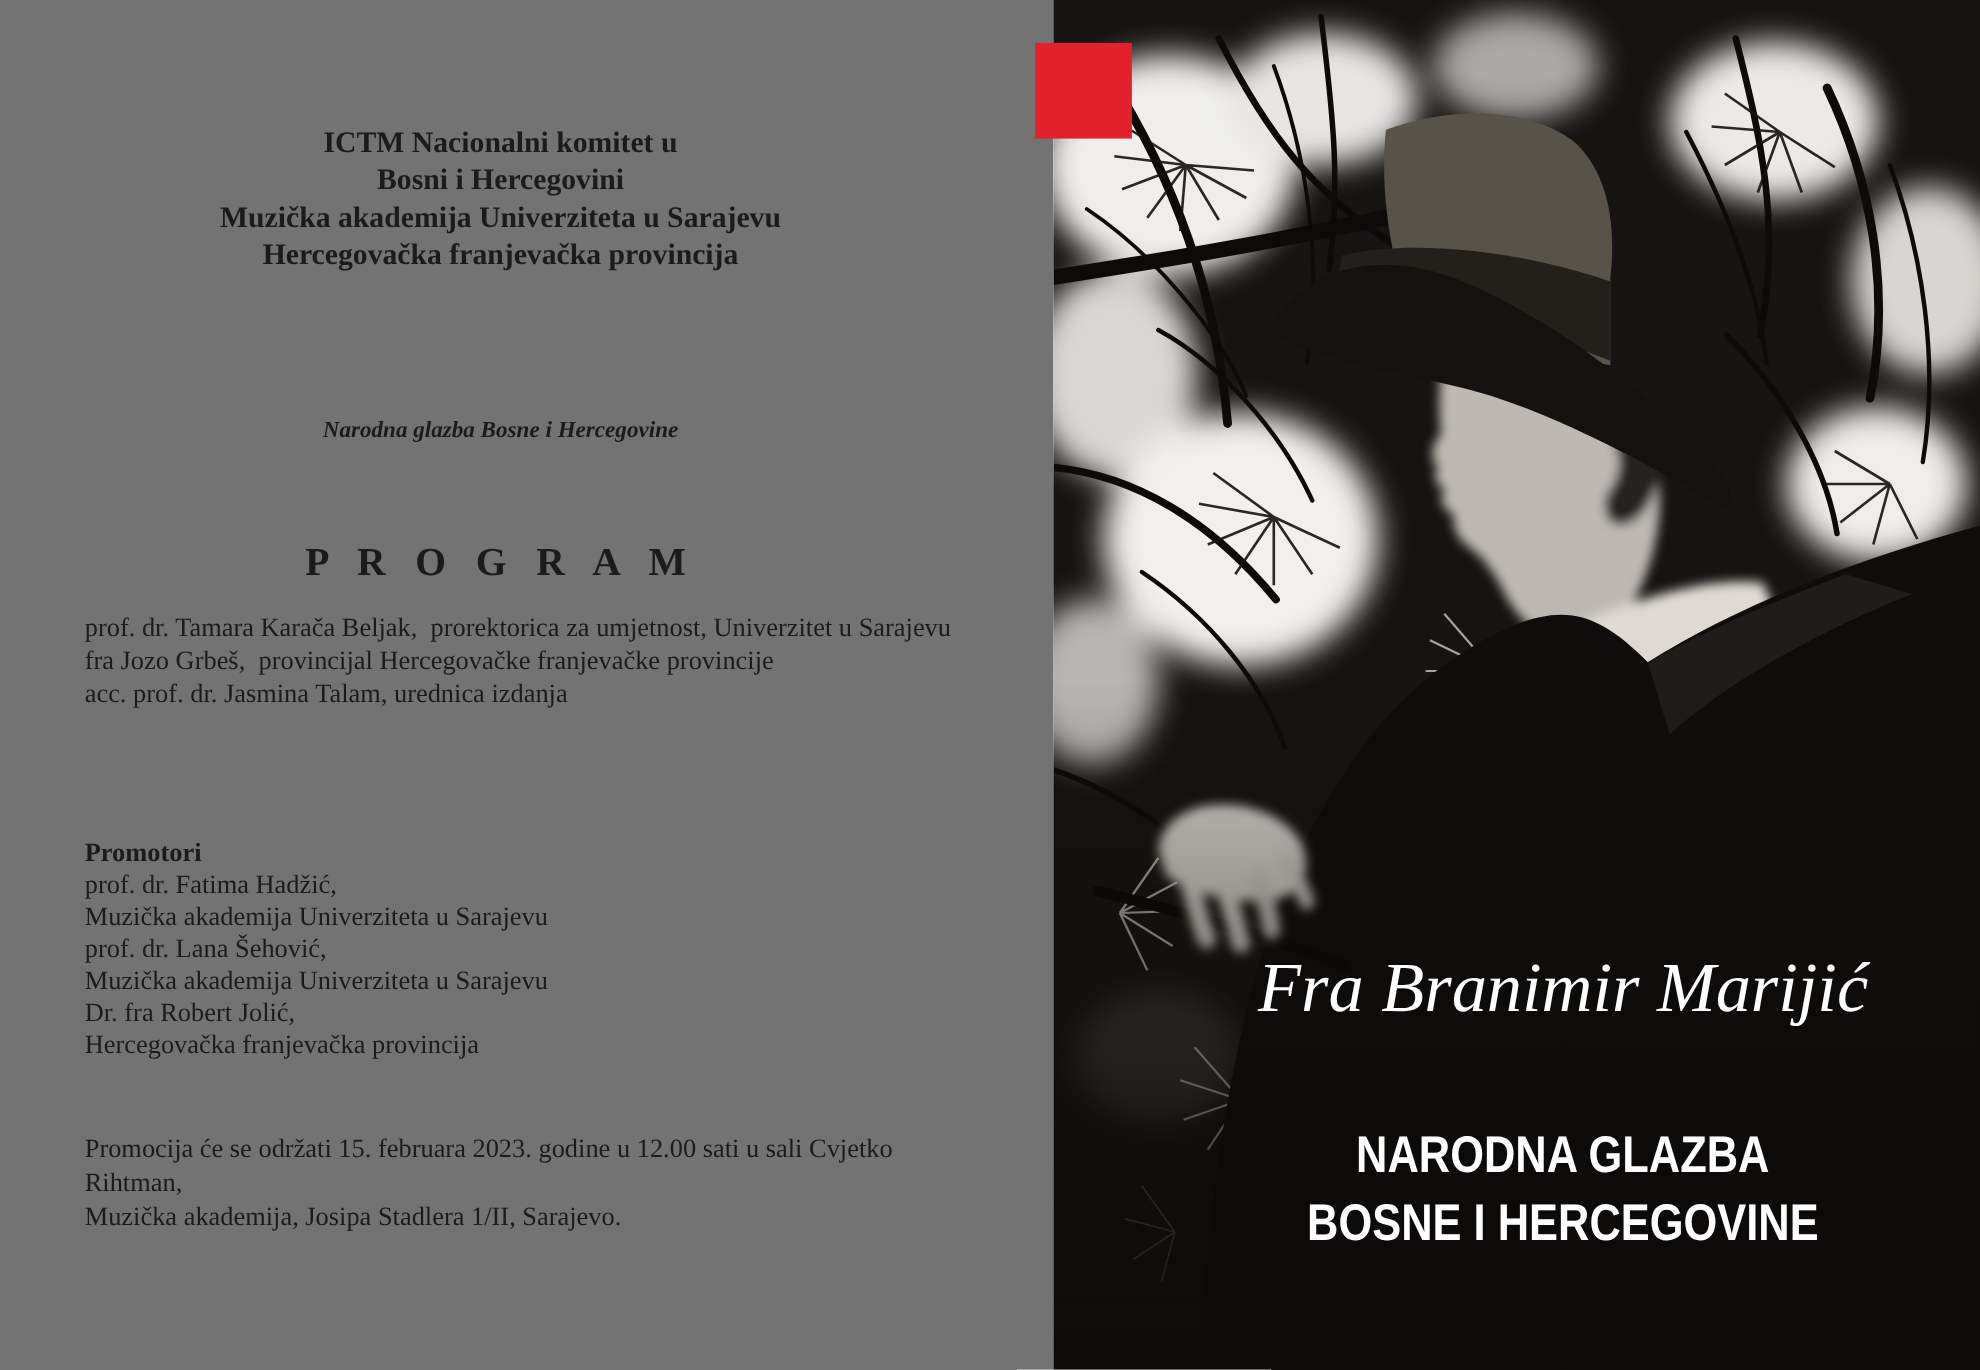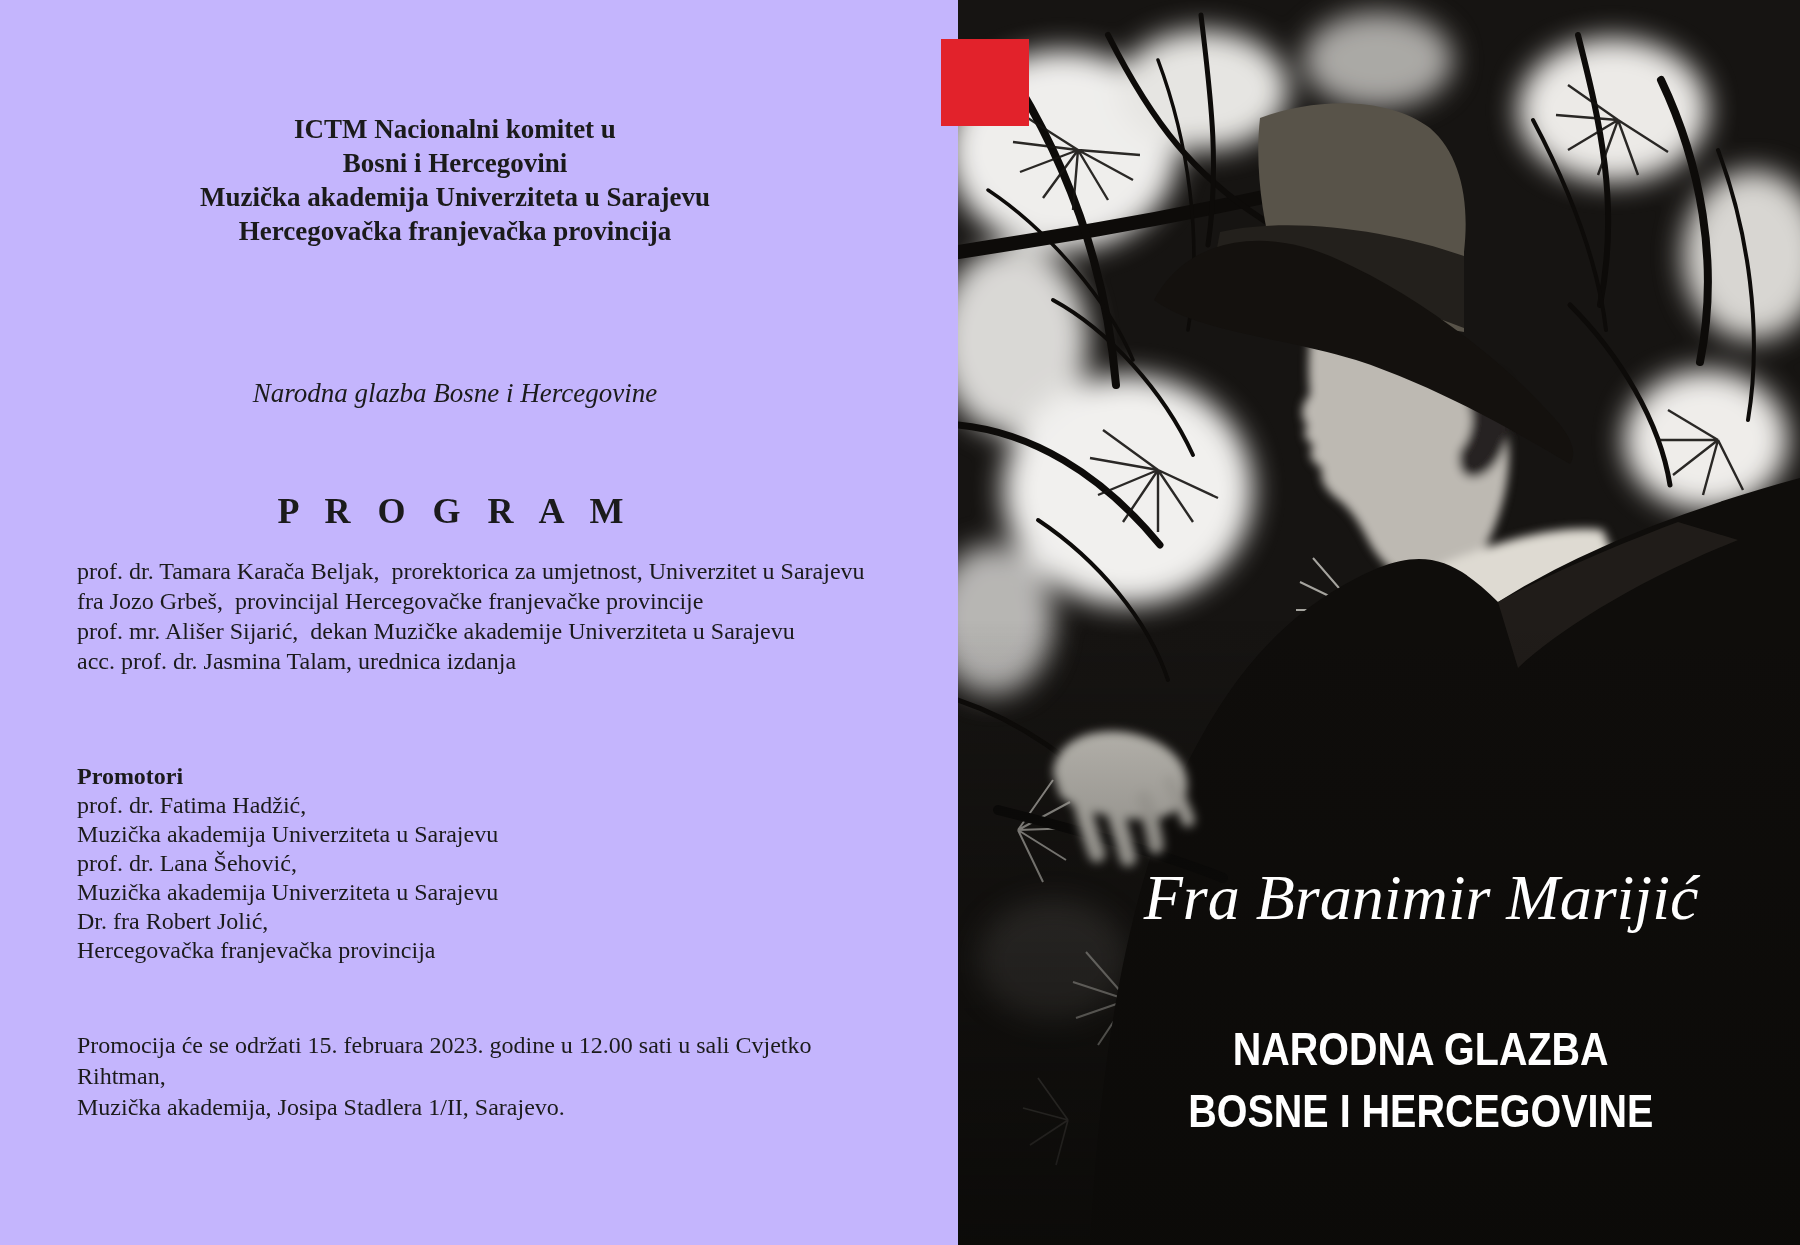--- a/index.html
+++ b/index.html
@@ -1,24 +1,24 @@
 <!DOCTYPE html>
 <html><head>
 <meta charset="utf-8">
 <style>
   html,body{margin:0;padding:0;}
   body{width:1800px;height:1245px;overflow:hidden;background:#ffffff;
        font-family:"Liberation Serif",serif;color:#1b1b1b;}
-  .stage{position:relative;width:1800px;height:1245px;background:#c4b5fd;}
+  .stage{position:relative;width:1800px;height:1245px;background:#737373;}
 
   
   .centered-col{position:absolute;left:40px;width:830px;text-align:center;}
   .org-block{top:112px;font-weight:bold;font-size:27px;line-height:34px;}
   .invite-line{top:316px;font-size:26px;}
-  .pub-title{top:378px;font-size:27px;font-weight:normal;font-style:italic;}
+  .pub-title{top:378px;font-size:21px;font-weight:bold;font-style:italic;}
   .program-heading{top:490px;font-size:36px;font-weight:bold;letter-spacing:9px;}
 
   .left-block{position:absolute;left:77px;text-align:left;}
   .uvodne{top:556px;font-size:24px;line-height:30px;}
   .promotori{top:762px;font-size:24px;line-height:29px;}
   .event{top:1030px;width:810px;font-size:24px;line-height:31px;}
   .block-heading{font-weight:bold;}
   .prog-line{white-space:pre-wrap;}
 
   
@@ -47,21 +47,20 @@
   </div>
 
 
   <div class="centered-col pub-title">Narodna glazba Bosne i Hercegovine</div>
 
   <div class="centered-col program-heading">P R O G R A M</div>
 
   <div class="left-block uvodne">
     <div class="prog-line">prof. dr. Tamara Karača Beljak,  prorektorica za umjetnost, Univerzitet u Sarajevu</div>
     <div class="prog-line">fra Jozo Grbeš,  provincijal Hercegovačke franjevačke provincije</div>
-    <div class="prog-line">prof. mr. Ališer Sijarić,  dekan Muzičke akademije Univerziteta u Sarajevu</div>
     <div class="prog-line">acc. prof. dr. Jasmina Talam, urednica izdanja</div>
   </div>
 
   <div class="left-block promotori">
     <div class="block-heading">Promotori</div>
     <div class="prog-line">prof. dr. Fatima Hadžić,</div>
     <div class="prog-line">Muzička akademija Univerziteta u Sarajevu</div>
     <div class="prog-line">prof. dr. Lana Šehović,</div>
     <div class="prog-line">Muzička akademija Univerziteta u Sarajevu</div>
     <div class="prog-line">Dr. fra Robert Jolić,</div>

